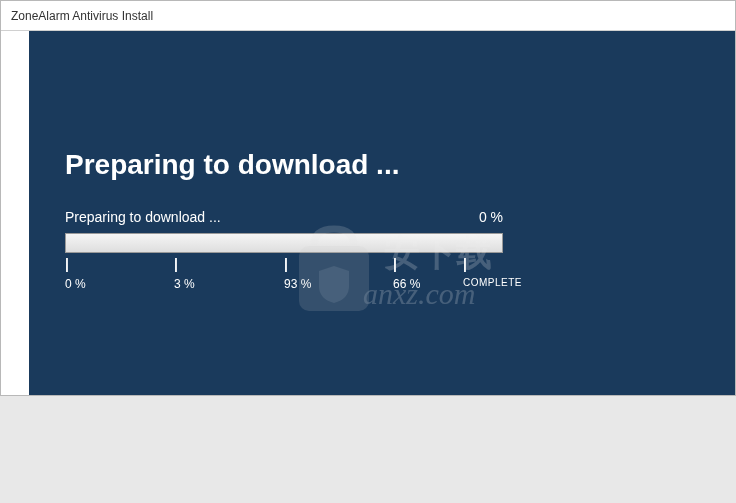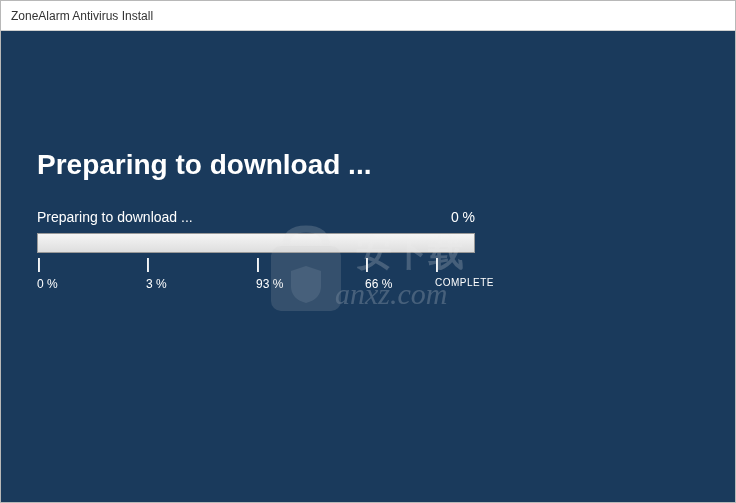--- a/index.html
+++ b/index.html
@@ -9,41 +9,42 @@
     }
     body {
       width: 736px;
       height: 503px;
       font-family: "Segoe UI", Tahoma, sans-serif;
       background: #e8e8e8;
       overflow: hidden;
     }
     .window {
       width: 736px;
-      height: 503px;
+      height: 396px;
       border: 1px solid #b8b8b8;
       background: #ffffff;
       display: flex;
       flex-direction: column;
     }
     .titlebar {
       height: 30px;
       background: #ffffff;
       border-bottom: 1px solid #d0d0d0;
       display: flex;
       align-items: center;
       padding-left: 10px;
       font-size: 12px;
       color: #333;
     }
     .content {
       flex: 1;
       background: #1a3a5c;
       position: relative;
       padding: 0;
+      margin-left: 28px;
     }
     .heading {
       color: #ffffff;
       font-size: 28px;
       font-weight: bold;
       position: absolute;
       left: 36px;
       top: 118px;
     }
     .status-row {

